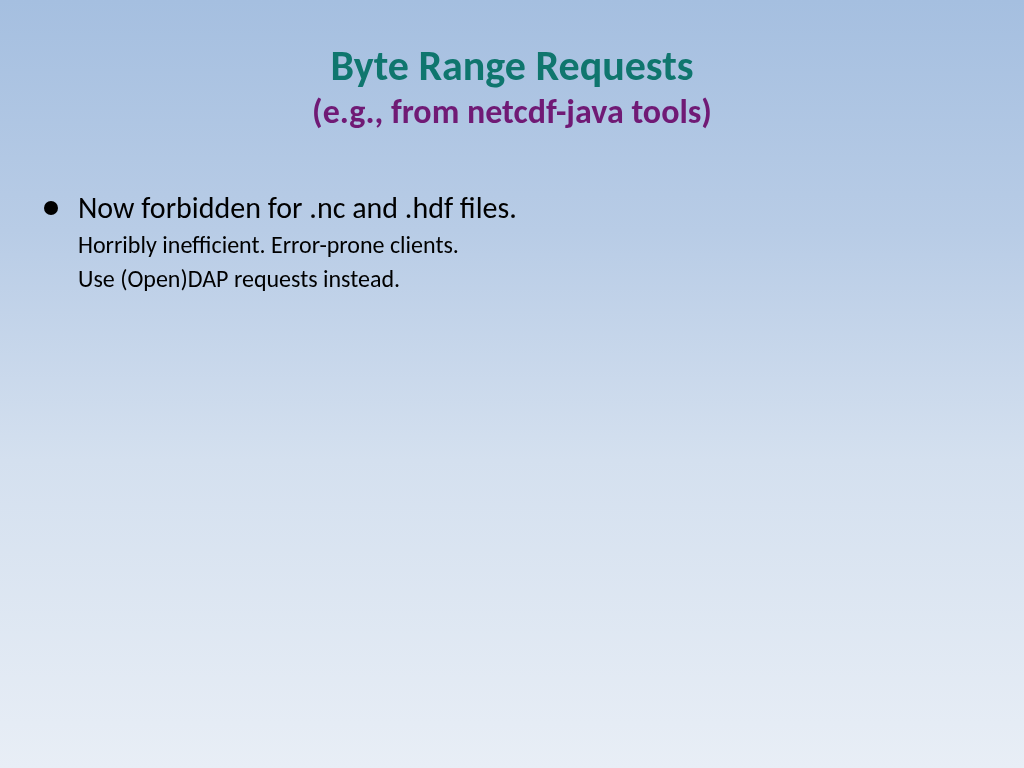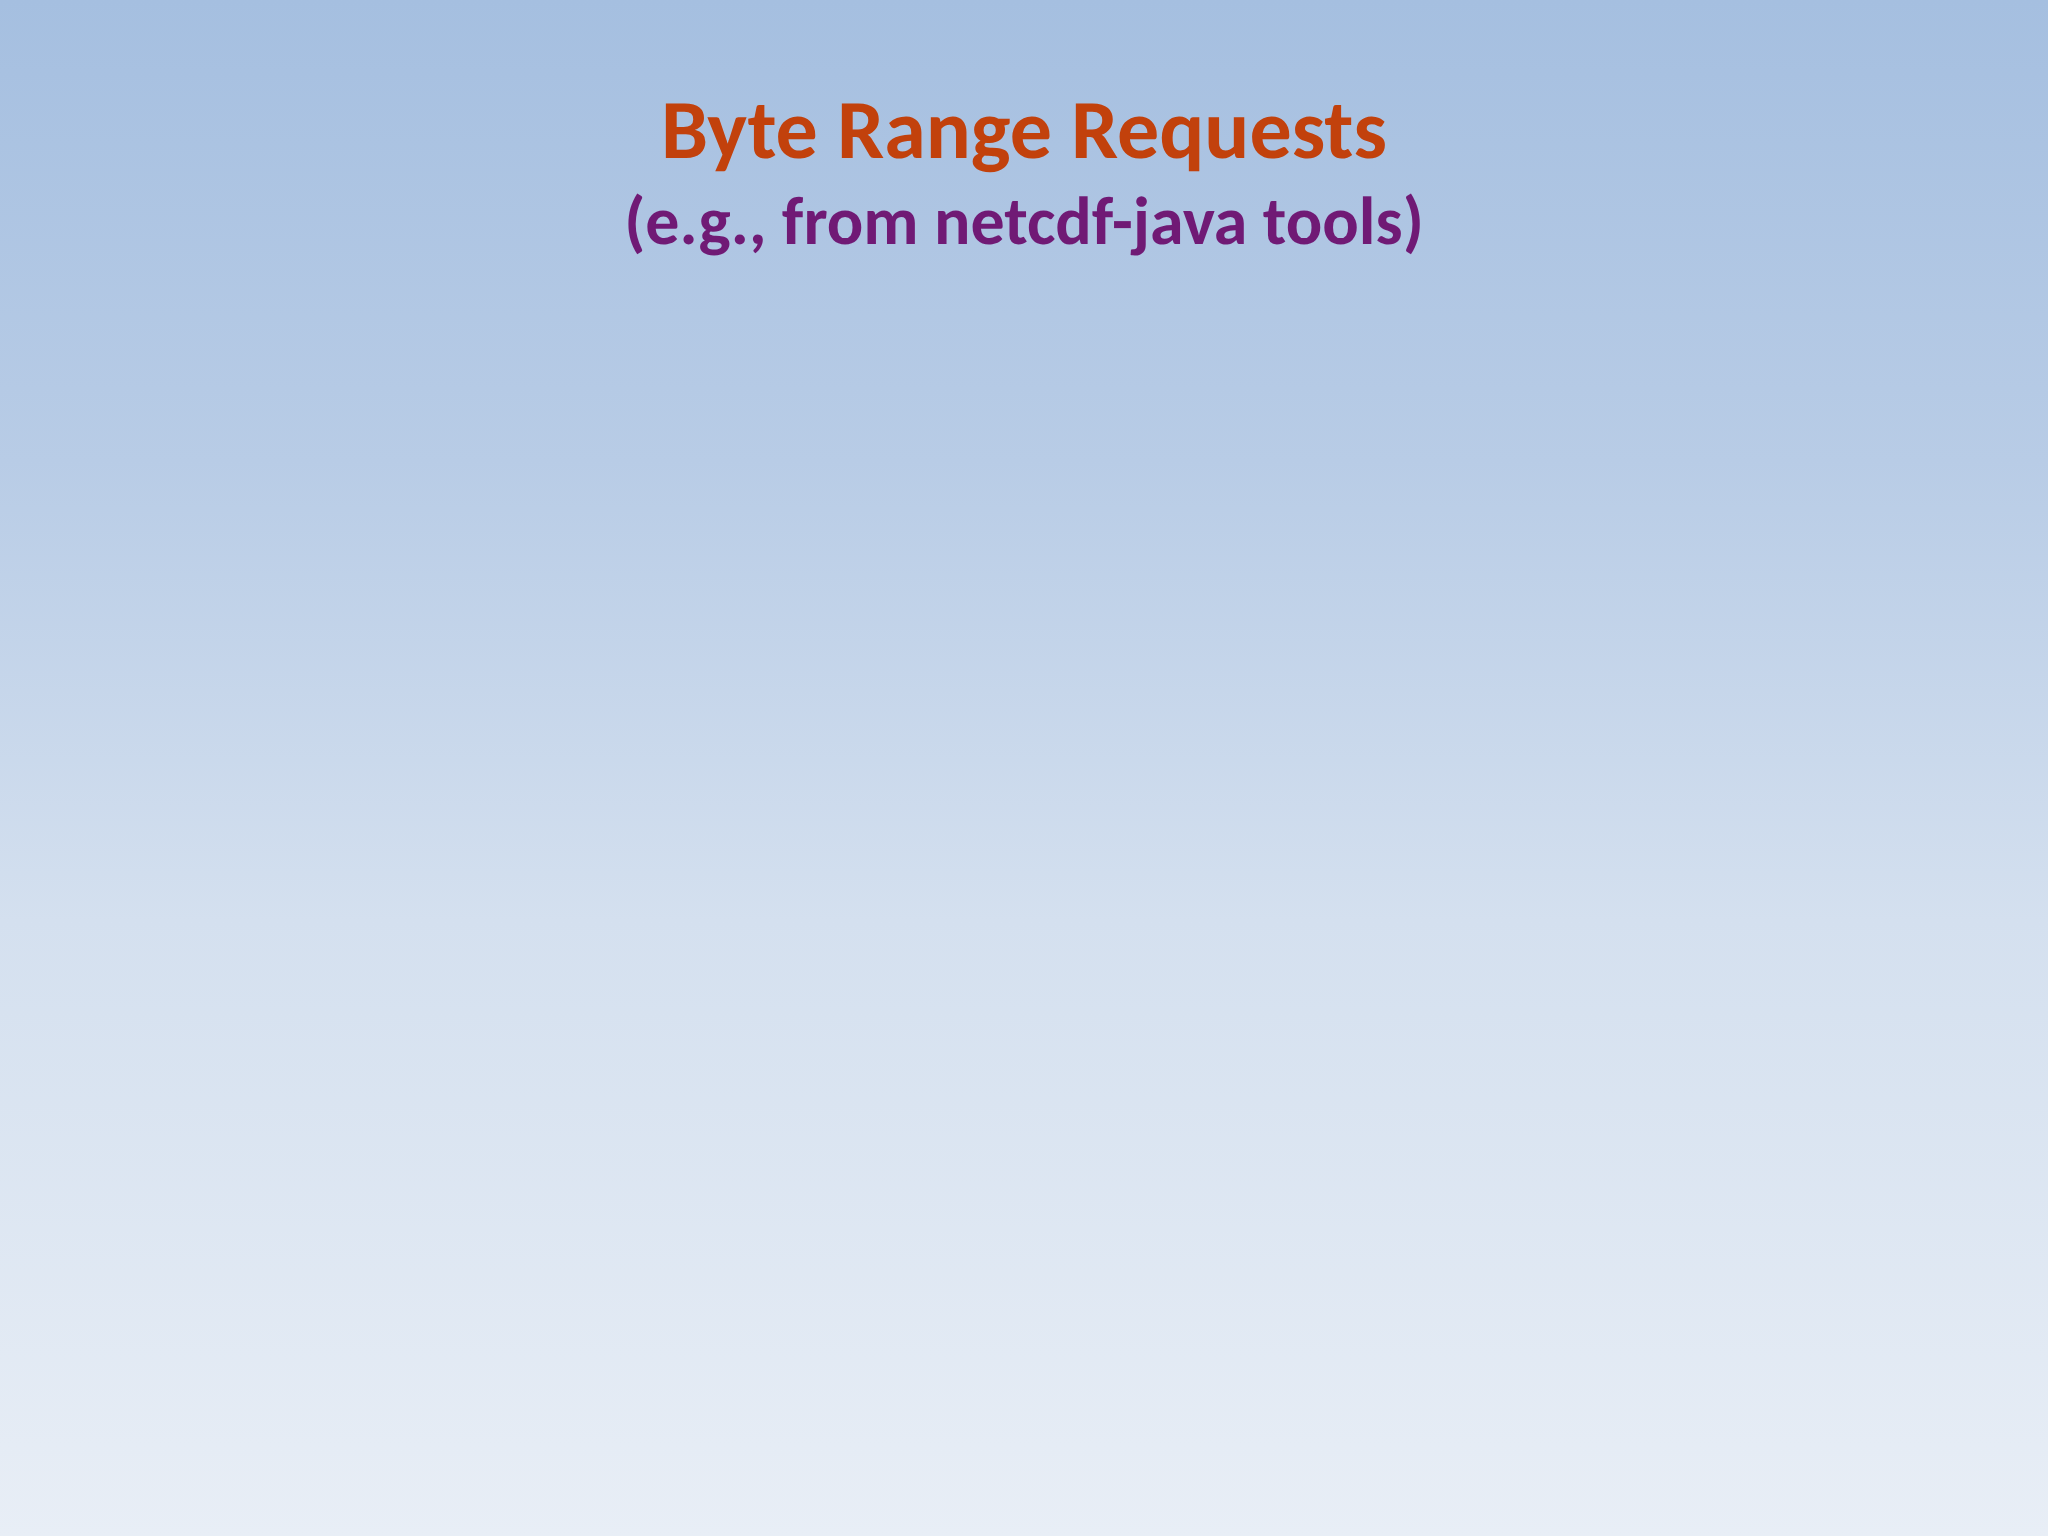--- a/index.html
+++ b/index.html
@@ -19,21 +19,21 @@
       height: 100%;
       padding-top: 42px;
     }
     .title-block {
       text-align: center;
       margin-bottom: 56px;
     }
     .title {
       font-size: 42px;
       font-weight: bold;
-      color: #c2410c;
+      color: #0f766e;
       line-height: 1.15;
     }
     .subtitle {
       font-size: 34px;
       font-weight: bold;
       color: #701a75;
       line-height: 1.2;
       margin-top: 2px;
     }
     .content {
@@ -69,13 +69,23 @@
     }
   </style>
 </head>
 <body>
 
 <div class="slide">
   <div class="title-block">
     <div class="title">Byte Range Requests</div>
     <div class="subtitle">(e.g., from netcdf-java tools)</div>
   </div>
+  <div class="content">
+    <div class="bullet-item">
+      <div class="bullet"></div>
+      <div class="bullet-text">
+        <div class="bullet-main">Now forbidden for .nc and .hdf files.</div>
+        <div class="bullet-sub">Horribly inefficient. Error-prone clients.</div>
+        <div class="bullet-sub">Use (Open)DAP requests instead.</div>
+      </div>
+    </div>
+  </div>
 </div>
 
 </body></html>

